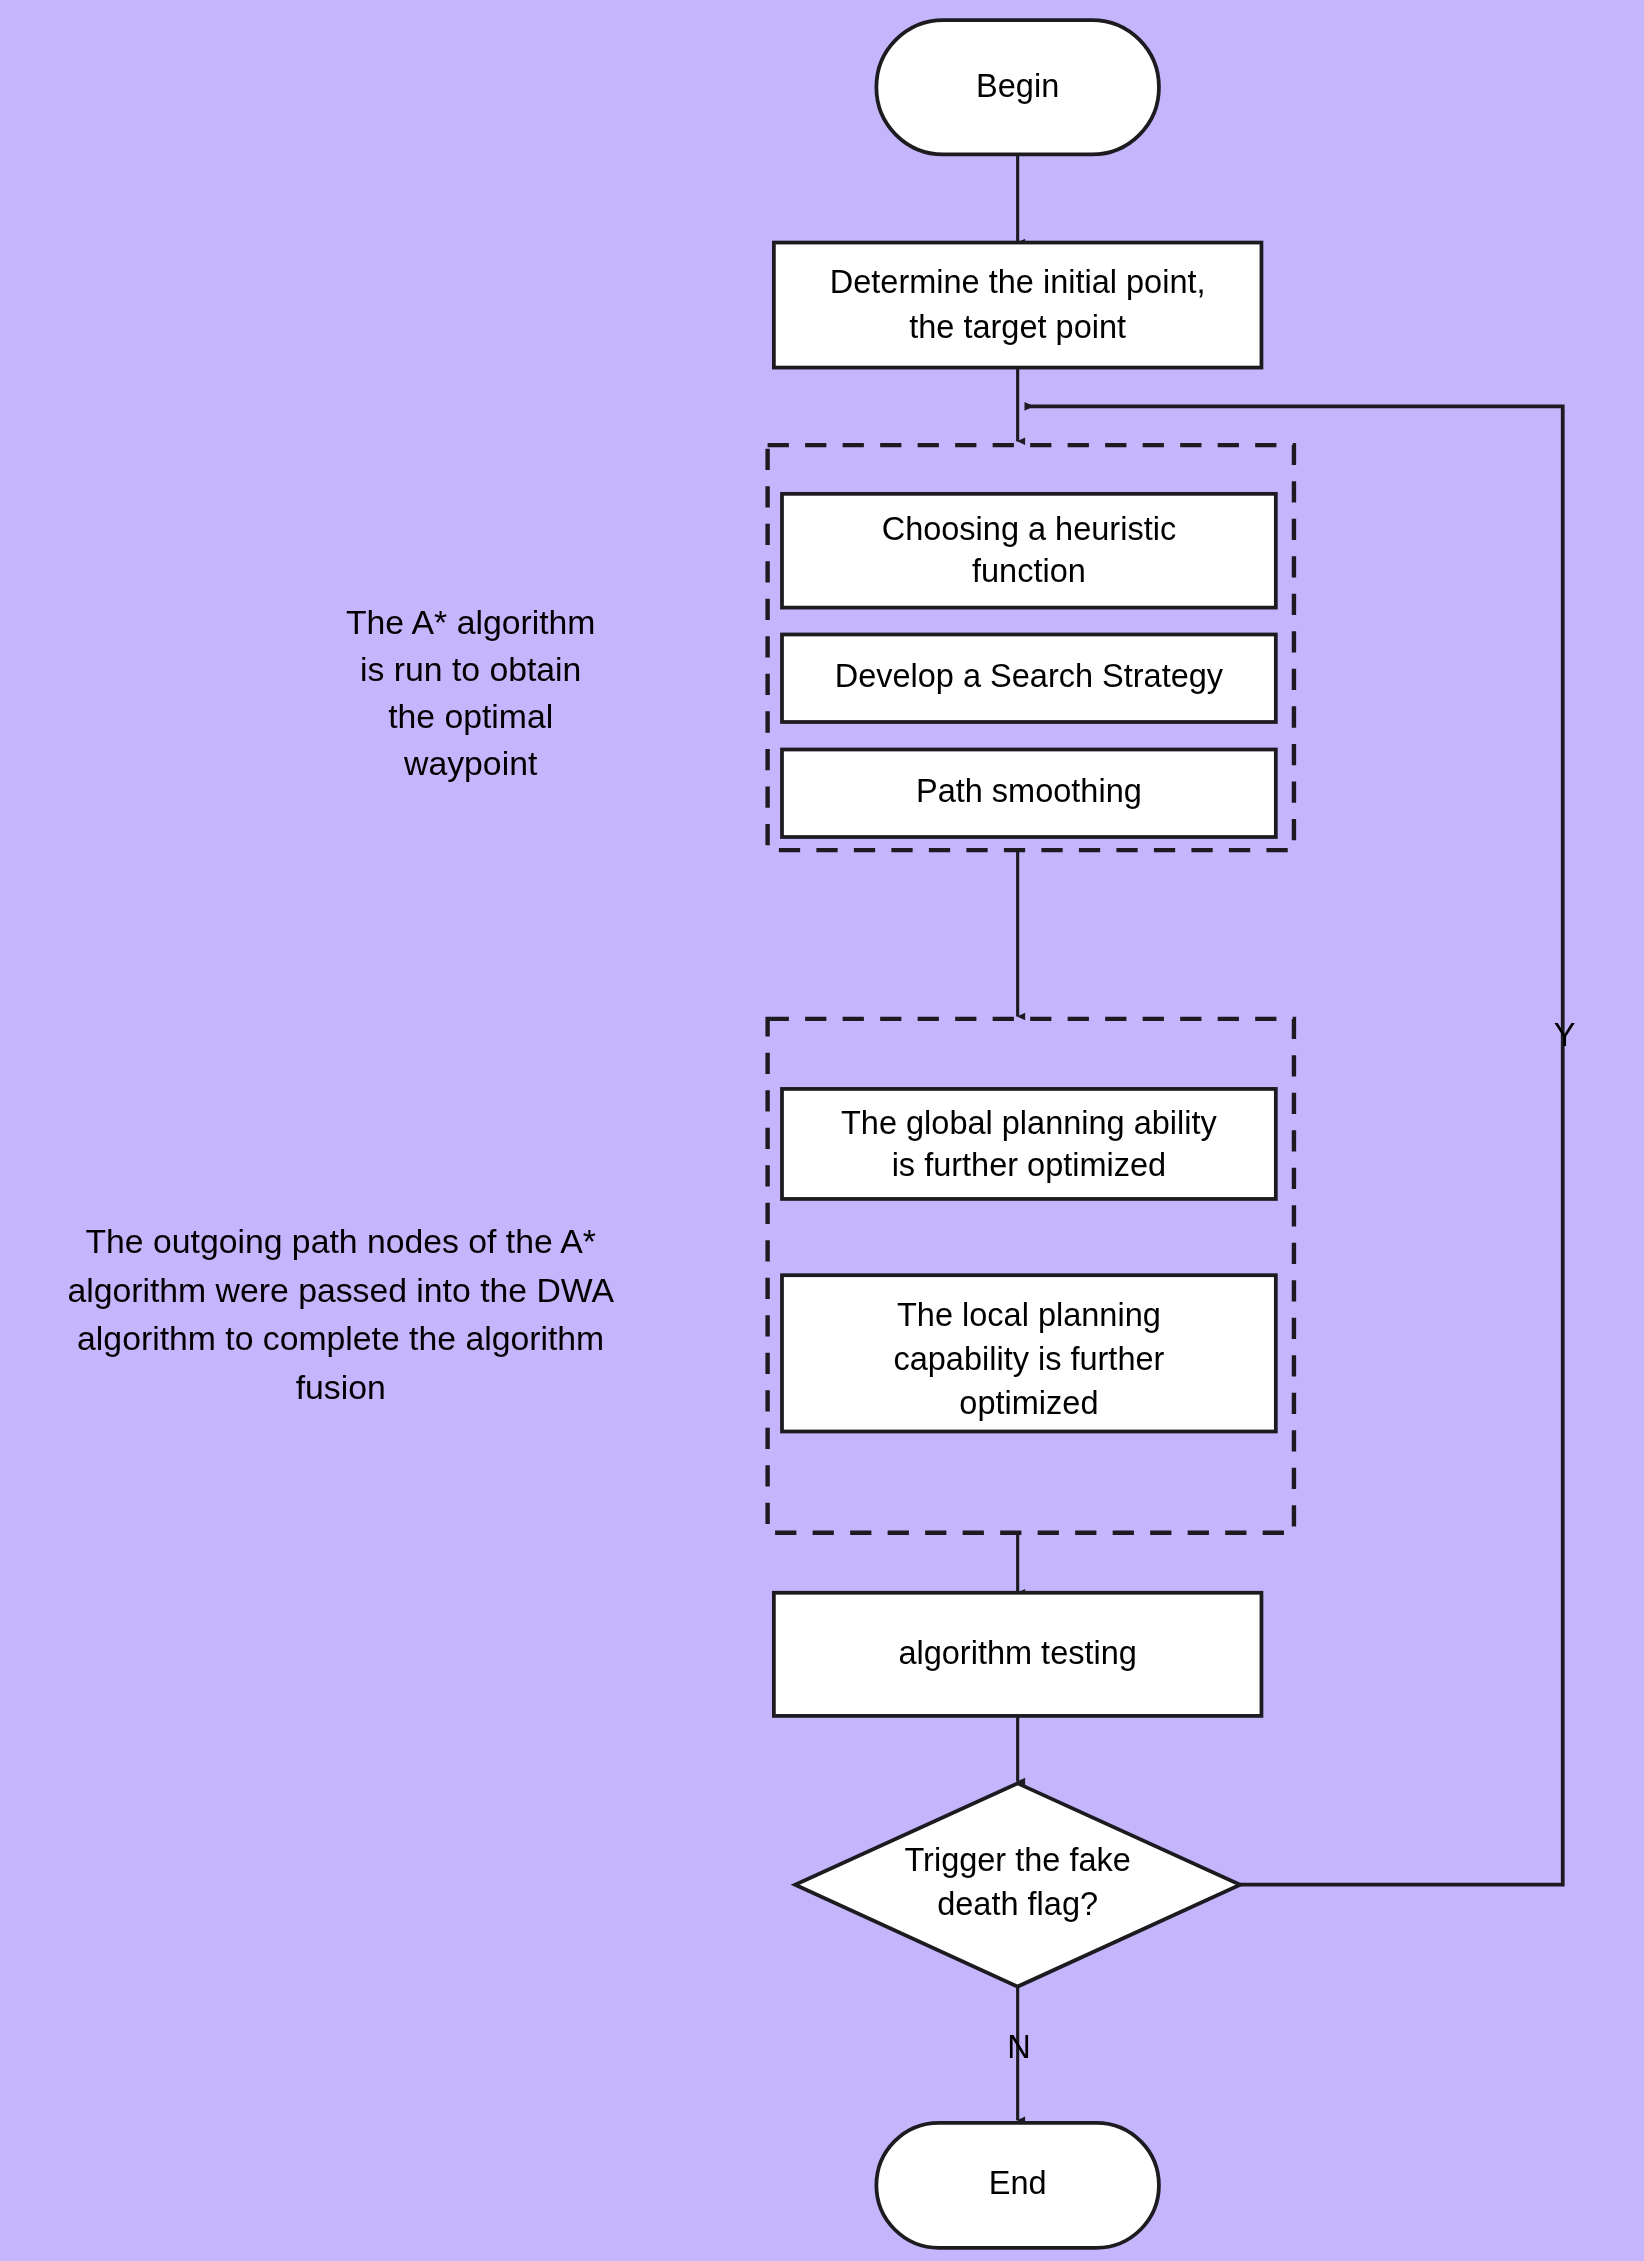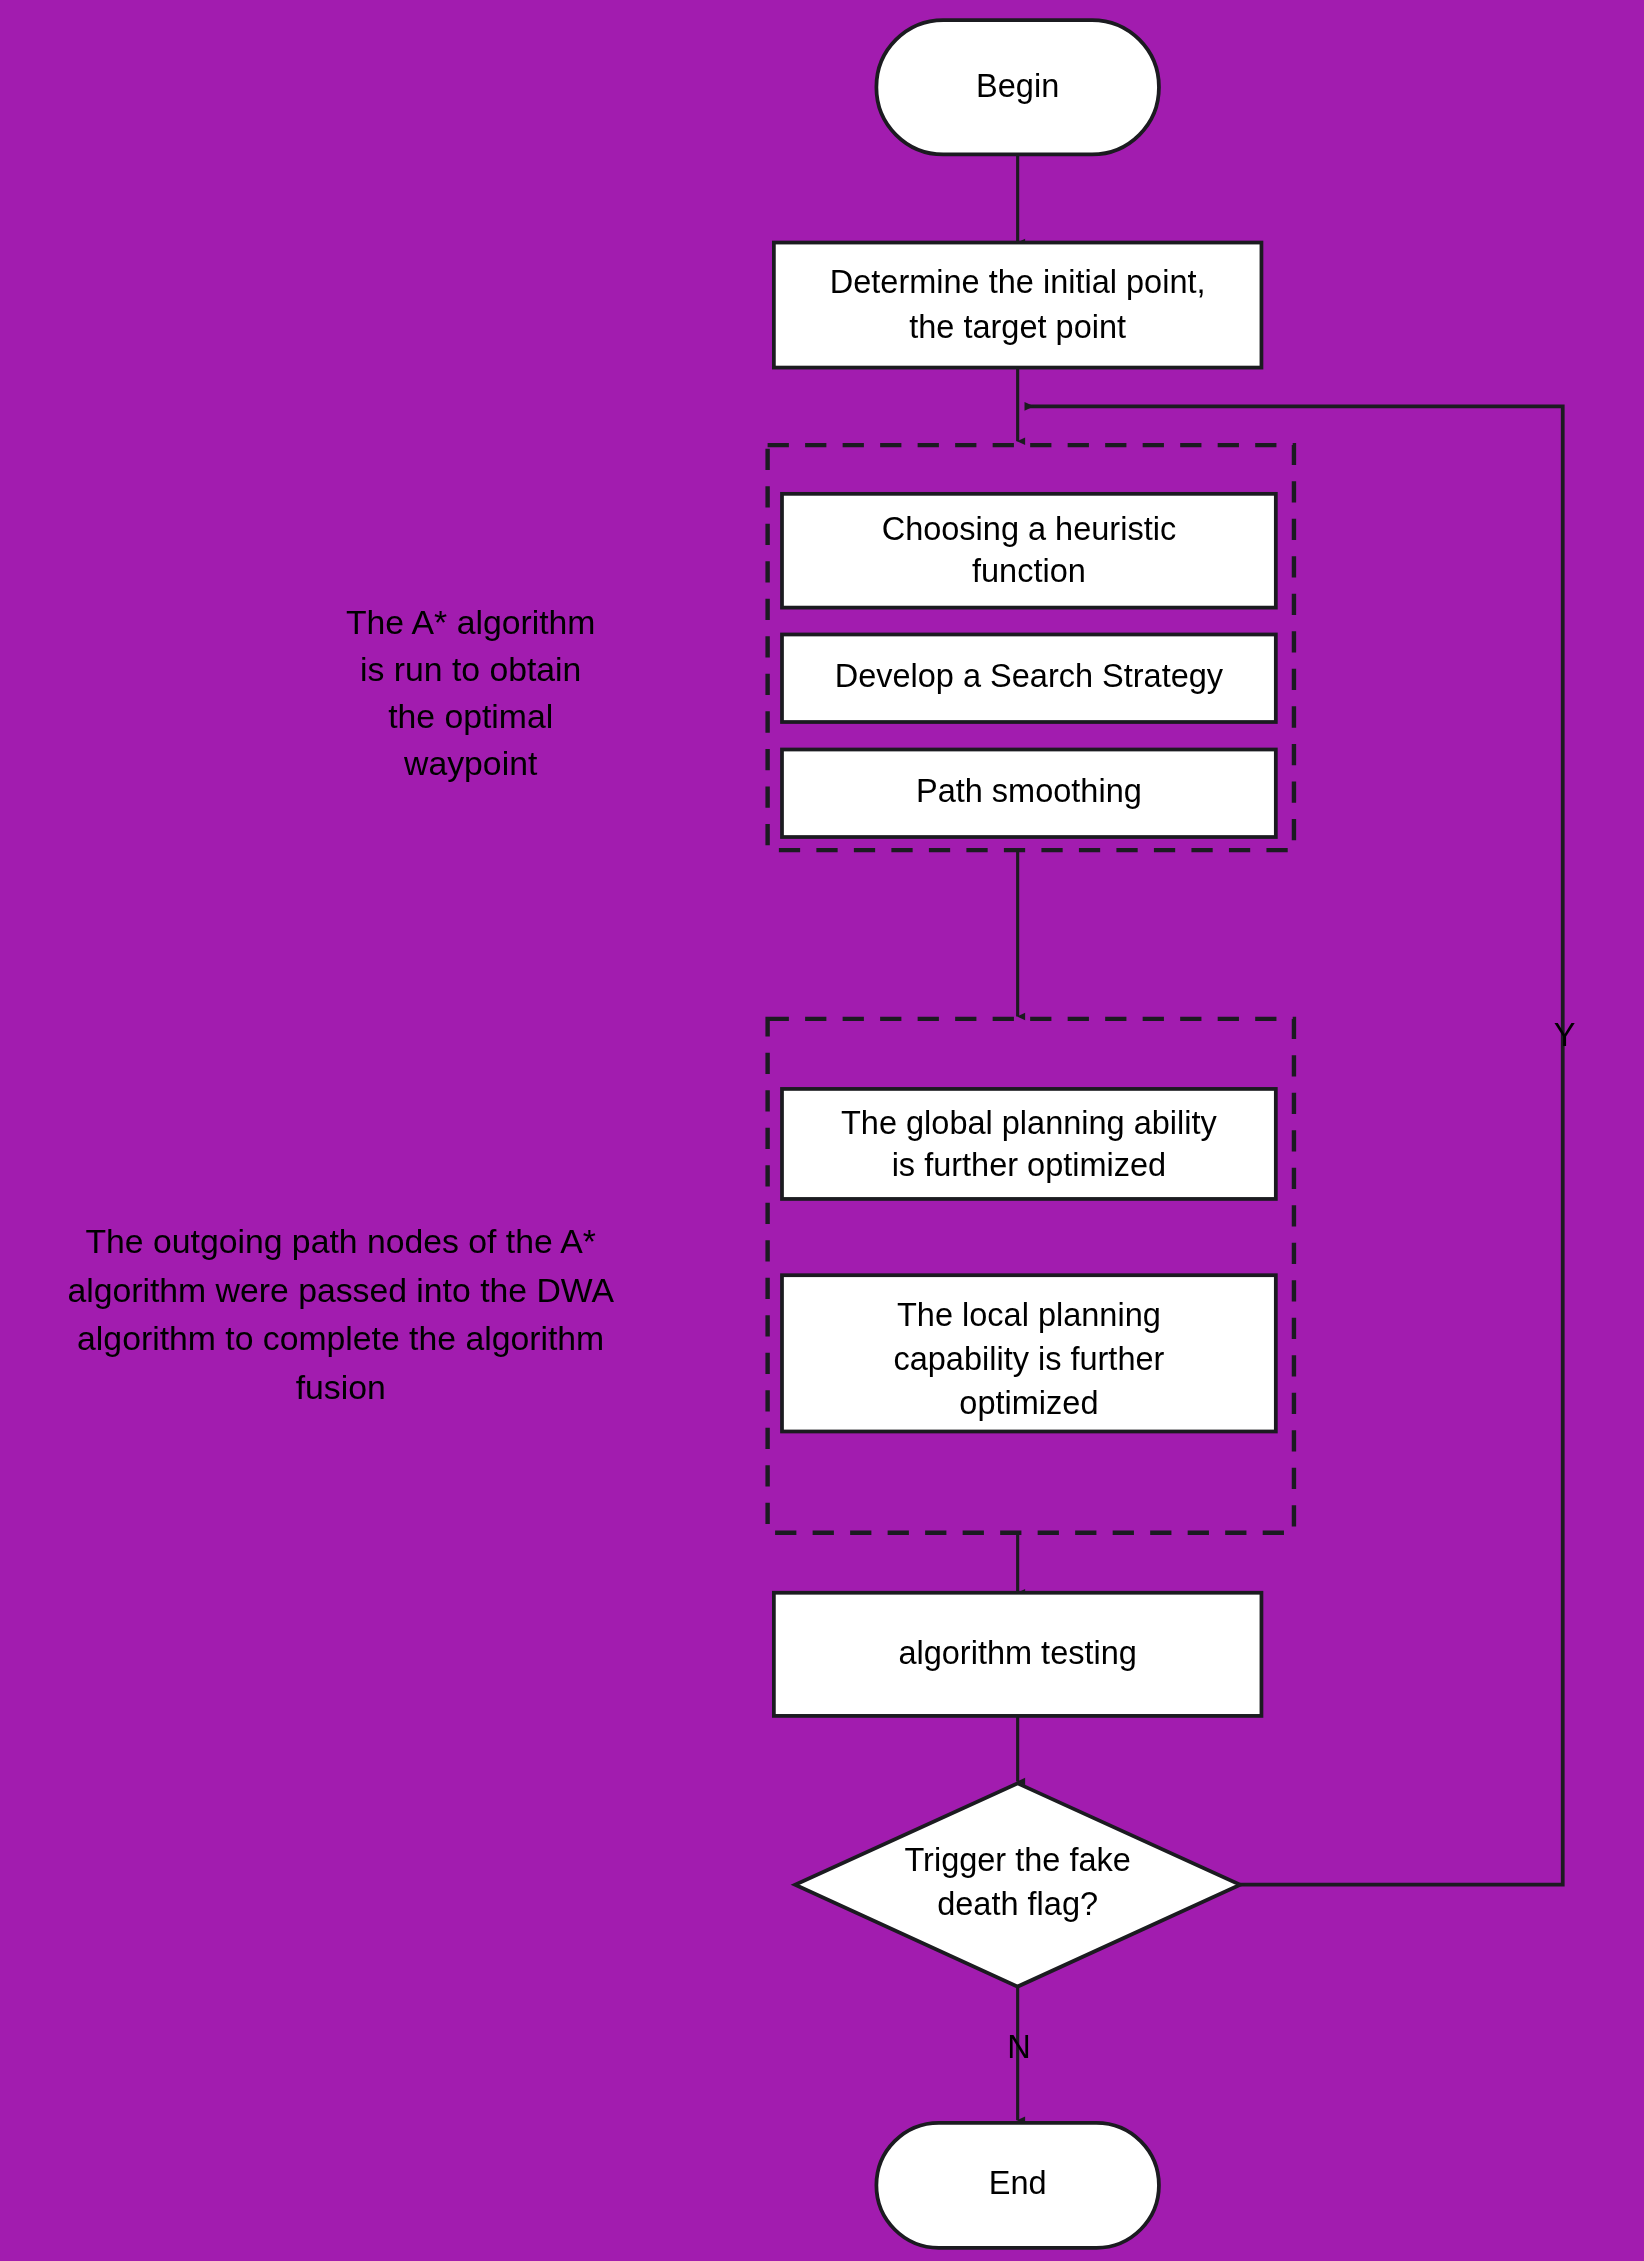--- a/index.html
+++ b/index.html
@@ -10,21 +10,21 @@
   body {
     width: 1644px;
     height: 2261px;
     font-family: "Liberation Sans", sans-serif;
     overflow: hidden;
   }
   #flowchart-root {
     position: relative;
     width: 1644px;
     height: 2261px;
-    background: #a21caf;
+    background: #c4b5fd;
   }
   svg.fc {
     position: absolute;
     top: 0;
     left: 0;
     width: 1644px;
     height: 2261px;
     display: block;
   }
   .shape-stroke {

